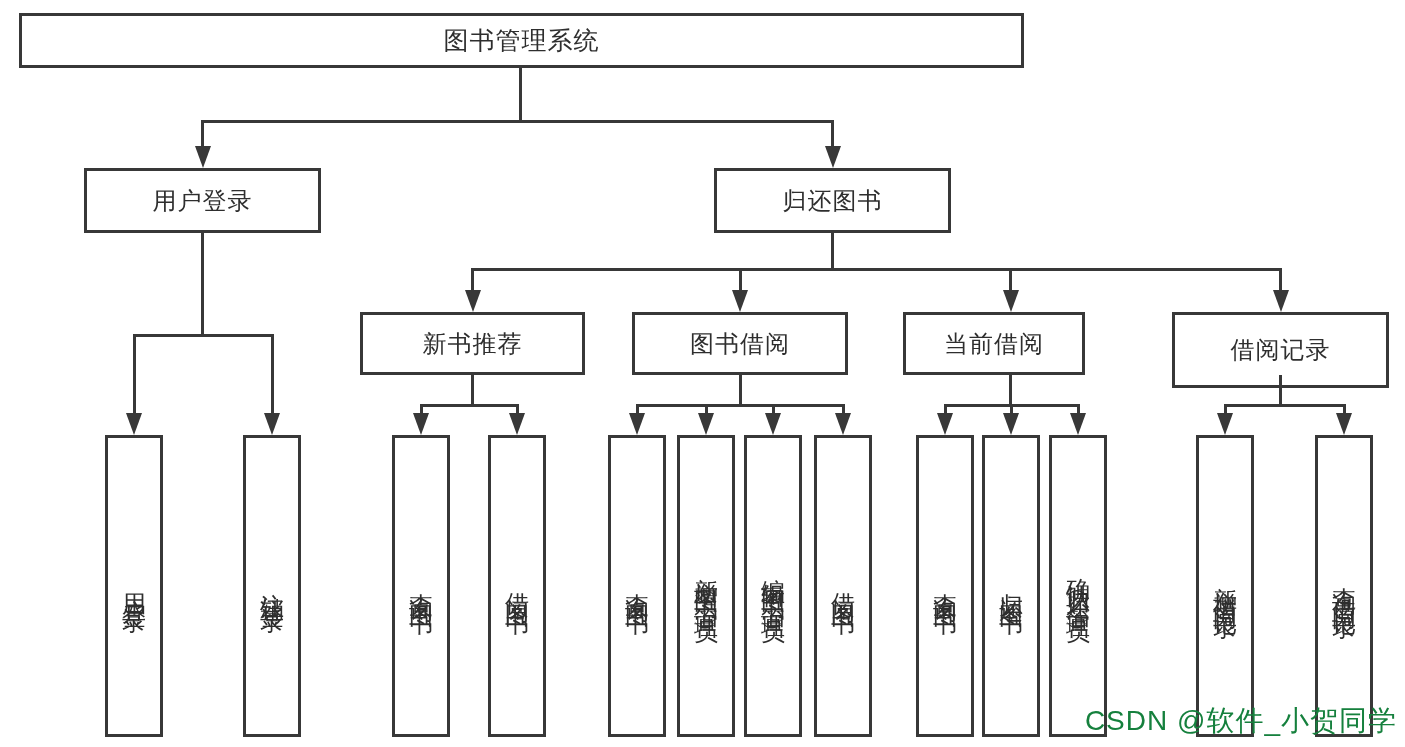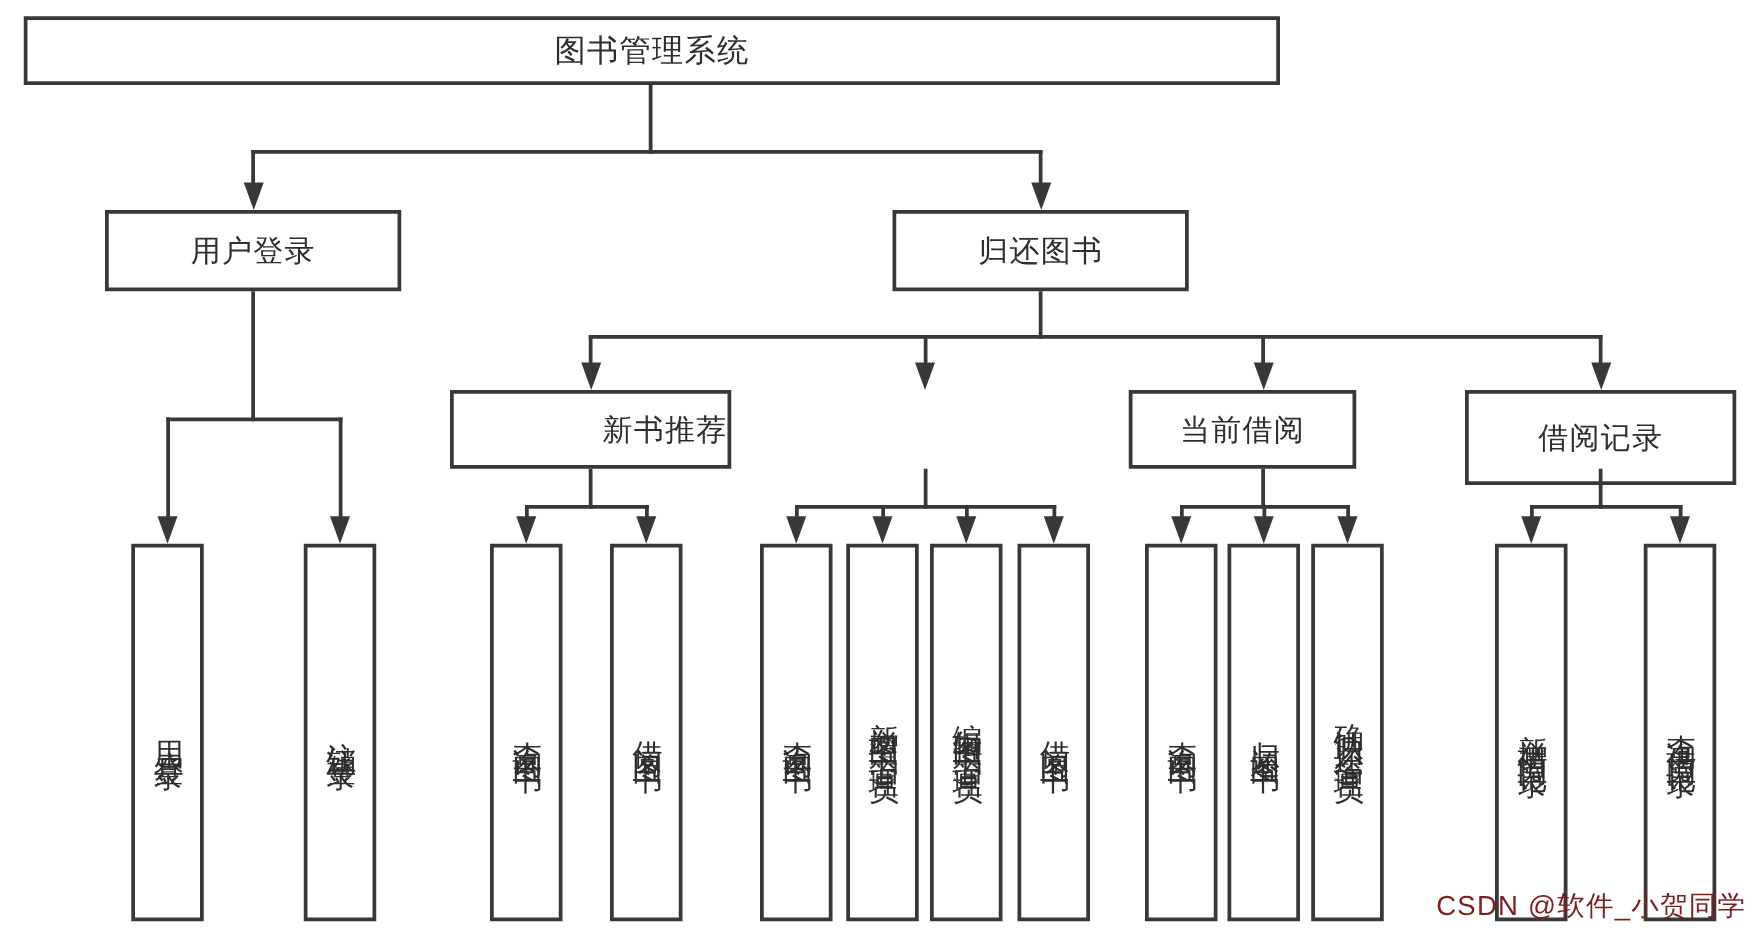--- a/index.html
+++ b/index.html
@@ -36,22 +36,22 @@
     position: absolute;
     width: 0; height: 0;
     border-left: 8px solid transparent;
     border-right: 8px solid transparent;
     border-top: 22px solid #383838;
   }
   .watermark {
     position: absolute;
     right: 8px;
     bottom: 7px;
-    font-size: 22px;
-    color: #7f1d1d;
+    font-size: 28px;
+    color: #15803d;
     letter-spacing: 1px;
     z-index: 5;
     white-space: nowrap;
   }
 </style>
 </head>
 <body>
 
 <div class="canvas">
 
@@ -84,22 +84,25 @@
   <div class="line" style="left:471px; top:268px; width:811px; height:3px;"></div>
   <div class="line" style="left:471px; top:268px; width:3px; height:24px;"></div>
   <div class="arrow" style="left:464.5px; top:290px;"></div>
   <div class="line" style="left:738.5px; top:268px; width:3px; height:24px;"></div>
   <div class="arrow" style="left:732px; top:290px;"></div>
   <div class="line" style="left:1009px; top:268px; width:3px; height:24px;"></div>
   <div class="arrow" style="left:1002.5px; top:290px;"></div>
   <div class="line" style="left:1279px; top:268px; width:3px; height:24px;"></div>
   <div class="arrow" style="left:1272.5px; top:290px;"></div>
 
-  <div class="box hbox" style="left:360px; top:312px; width:225px; height:63px;justify-content:flex-end;">
+  <div class="box hbox" style="left:360px; top:312px; width:225px; height:63px;">
     <span>新书推荐</span>
+  </div>
+  <div class="box hbox" style="left:632px; top:312px; width:216px; height:63px;">
+    <span>图书借阅</span>
   </div>
   <div class="box hbox" style="left:903px; top:312px; width:182px; height:63px;">
     <span>当前借阅</span>
   </div>
   <div class="box hbox" style="left:1172px; top:312px; width:217px; height:76px;">
     <span>借阅记录</span>
   </div>
 
   <div class="line" style="left:471px; top:375px; width:3px; height:32px;"></div>
   <div class="line" style="left:419.5px; top:404px; width:99px; height:3px;"></div>

